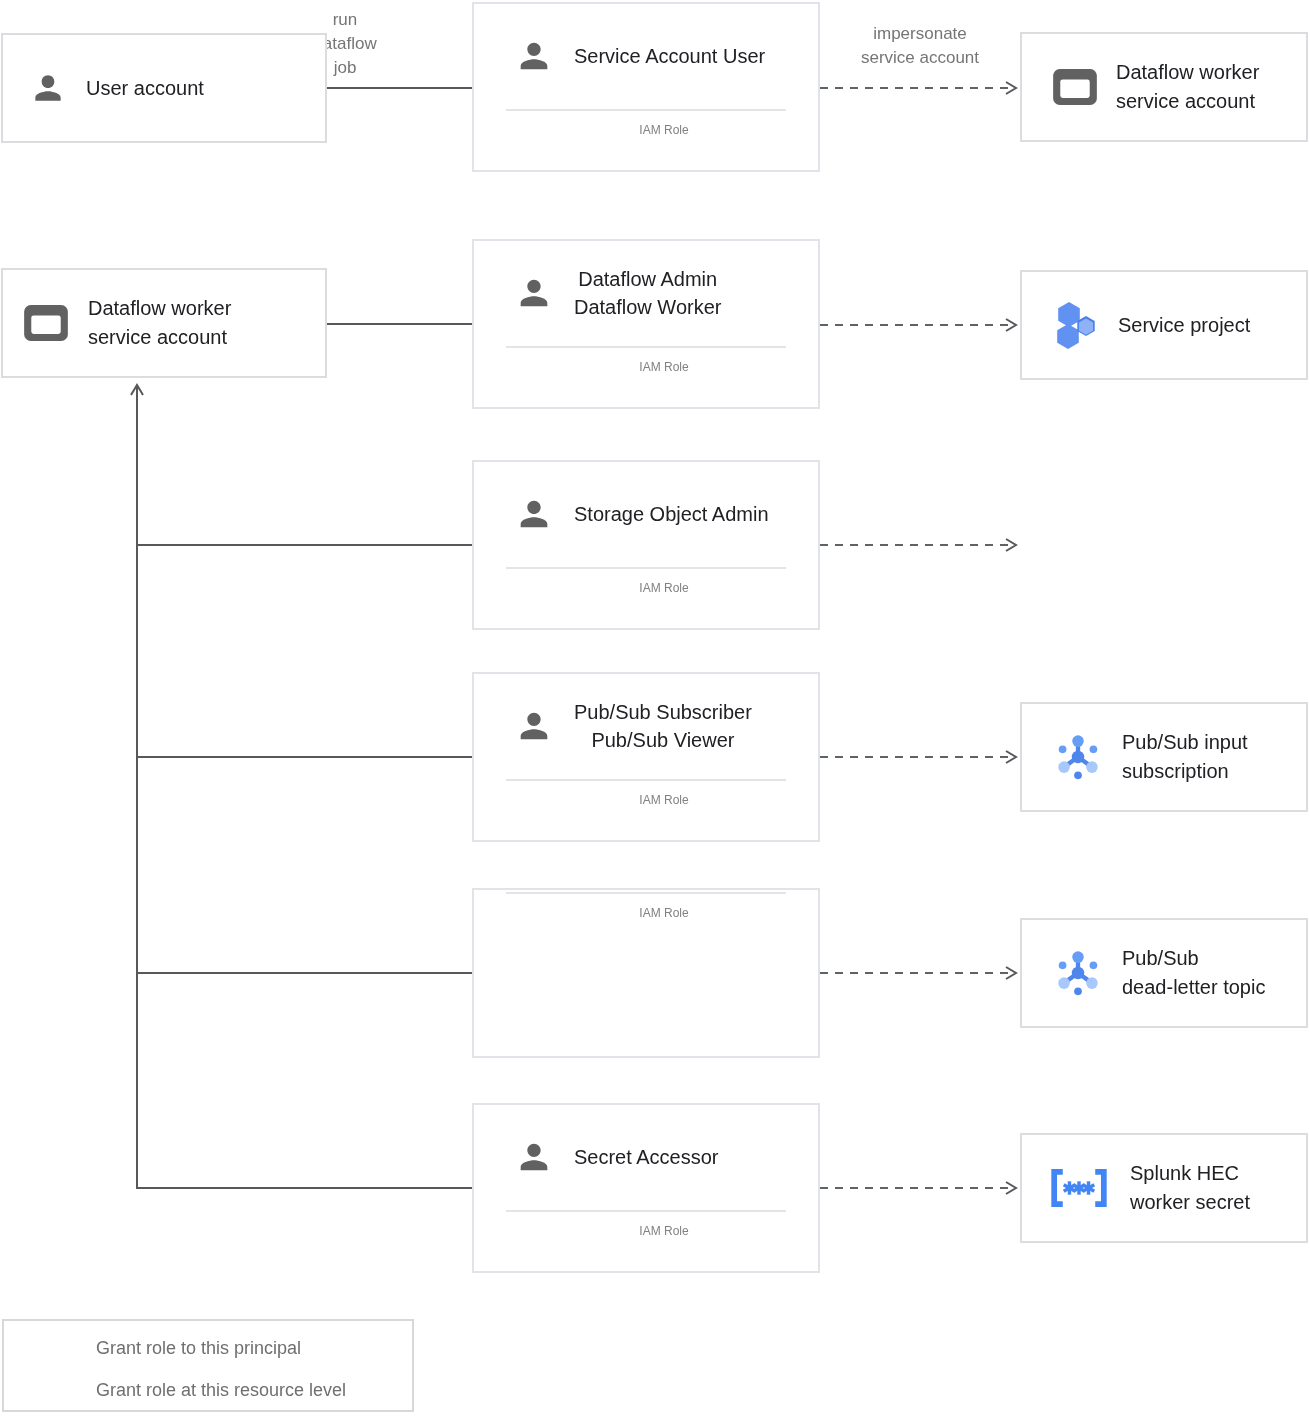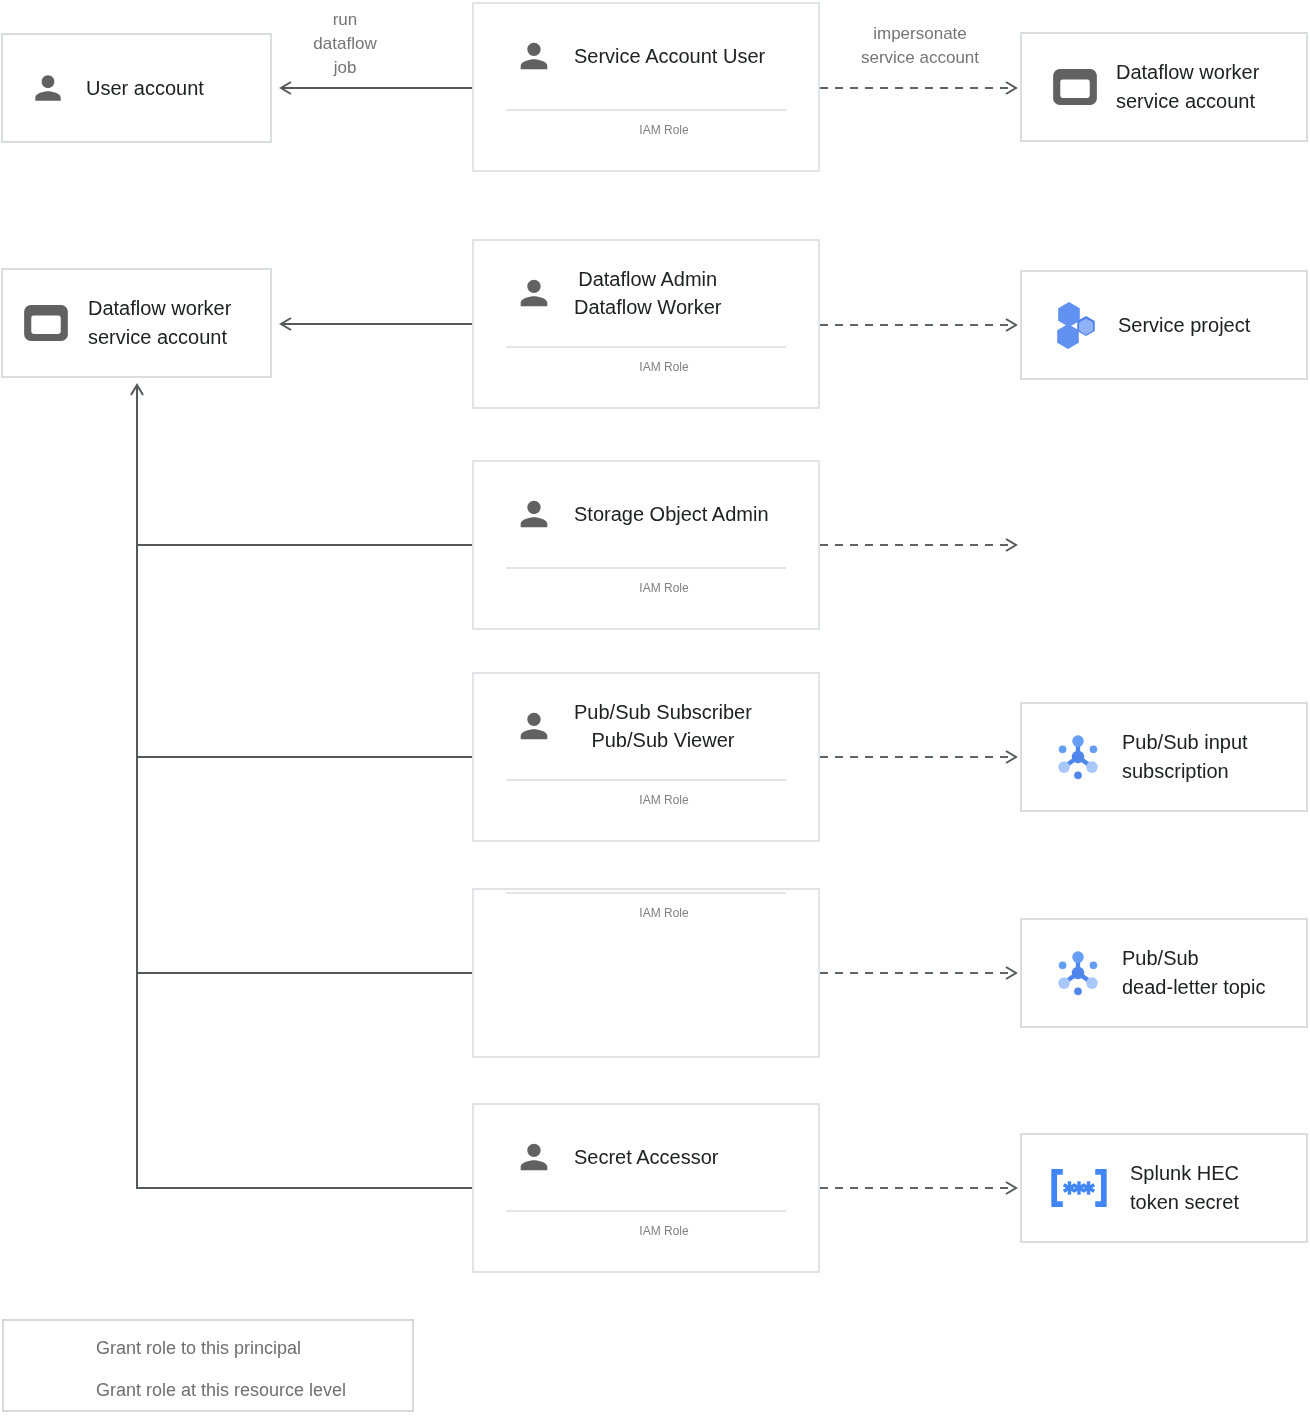--- a/index.html
+++ b/index.html
@@ -3,21 +3,21 @@
 <meta charset="utf-8">
 <style>
   html,body{margin:0;padding:0;background:#ffffff;}
   #canvas{position:relative;width:1310px;height:1416px;background:#ffffff;
           font-family:Liberation Sans, sans-serif;color:#202124;overflow:hidden;}
   .overlay{position:absolute;left:0;top:0;}
 
   .box{position:absolute;background:#fff;border:2px solid #dadce0;box-sizing:border-box;}
   .entity{height:110px;display:flex;align-items:center;padding-left:26px;gap:19px;}
   .entity.right{left:1020px;width:288px;padding-left:30px;gap:18px;}
-  .entity.left{left:1px;width:271px;}
+  .entity.left{left:1px;width:326px;}
   .lines{font-size:20px;line-height:29px;color:#202124;}
   .lines div{white-space:nowrap;}
 
   .role{left:472px;width:348px;height:170px;border-color:#e0e3e7;}
   .role-top{height:103px;display:flex;align-items:center;padding-left:40px;gap:20px;text-align:center;}
   .role .lines{line-height:28px;}
   .role-divider{margin:2px 32px 0 32px;border-top:2px solid #e4e4e4;height:0;}
   .role-sub{margin-top:12px;text-align:center;font-size:12px;color:#818181;margin-left:36px;}
 
   .edge-label{position:absolute;transform:translateX(-50%);text-align:center;
@@ -241,21 +241,21 @@
             <line x1="28" y1="18.5" x2="40" y2="25.5"></line>
             <line x1="28" y1="25.5" x2="40" y2="18.5"></line>
           <line x1="44" y1="15" x2="44" y2="29"></line>
             <line x1="38" y1="18.5" x2="50" y2="25.5"></line>
             <line x1="38" y1="25.5" x2="50" y2="18.5"></line>
         </g>
       </g>
     </svg>
     <div class="lines">
       <div>Splunk HEC</div>
-      <div>token secret</div>
+      <div>worker secret</div>
     </div>
   </div>
 
   <div class="legend"></div>
   <div class="legend-label" style="top:1330px">Grant role to this principal</div>
   <div class="legend-label" style="top:1372px">Grant role at this resource level</div>
 
 </div>
 
 </body></html>

